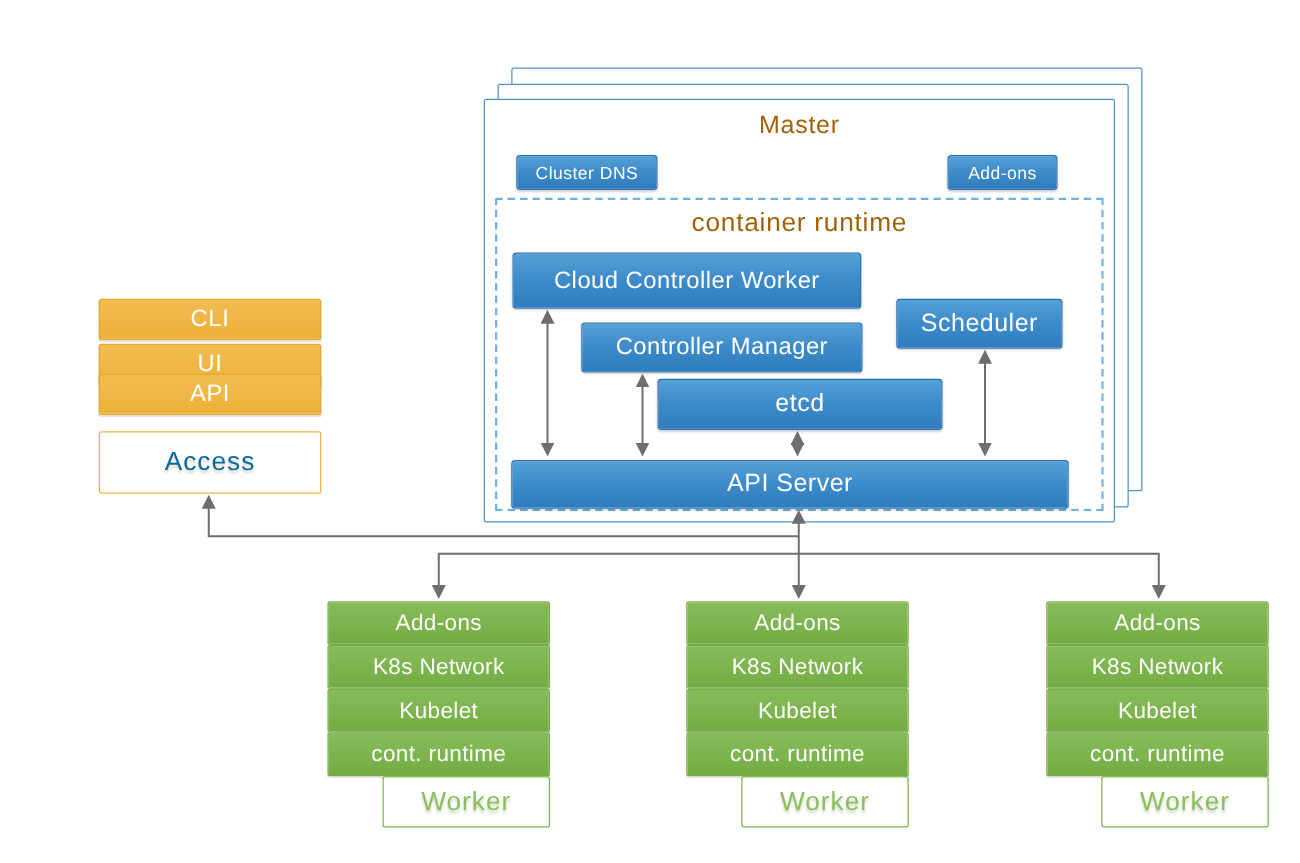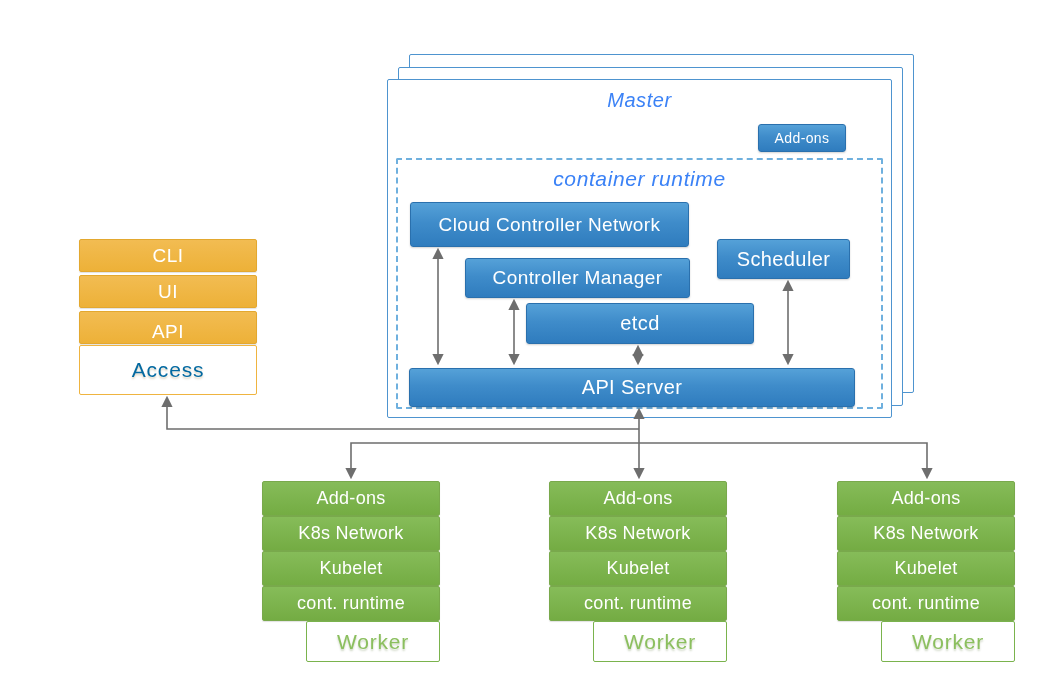--- a/index.html
+++ b/index.html
@@ -11,21 +11,21 @@
   
   .layer{
     position:absolute;width:503px;height:337px;background:#ffffff;
     border:1.5px solid #4e94cf;border-radius:2px;
   }
   .layer.back{left:409px;top:54px;}
   .layer.mid{left:398px;top:67px;}
   .layer.front{left:387px;top:79px;}
   .node-title{
     position:absolute;left:0;right:0;text-align:center;
-    color:#3b82f6;letter-spacing:.6px;font-style:italic;
+    color:#a16207;letter-spacing:.6px;
   }
   .master-title{top:9px;font-size:20px;}
   .dashed-panel{
     position:absolute;left:8px;top:78px;width:483px;height:247px;
     border:2px dashed #6fb0de;border-radius:2px;
   }
   .cr-title{top:7px;font-size:21px;}
   
   .blue-box{
     position:absolute;display:flex;align-items:center;justify-content:center;
@@ -46,21 +46,21 @@
   .addons-m{left:370px;top:44px;width:86px;height:26px;}
   
   .access{left:79px;top:239px;width:178px;height:154px;}
   .a-row{
     position:absolute;left:0;right:0;height:31px;
     display:flex;align-items:center;justify-content:center;
     background:linear-gradient(180deg,#f2bc52 0%,#edb138 100%);
     border:1px solid #e3a82f;border-radius:2px;color:#ffffff;
     font-size:19px;letter-spacing:.5px;box-shadow:0 1px 1px rgba(0,0,0,.12);
   }
-  .a-row.r0{top:0;} .a-row.r1{top:36px;} .a-row.r2{top:72px;align-items:flex-end;}
+  .a-row.r0{top:0;} .a-row.r1{top:36px;} .a-row.r2{top:60px;}
   .a-label{
     position:absolute;left:0;right:0;top:106px;height:48px;
     display:flex;align-items:center;justify-content:center;
     background:#ffffff;border:1px solid #efb440;border-radius:2px;
     color:#0369a1;font-size:21px;letter-spacing:.8px;
     text-shadow:0 2px 2px rgba(120,90,20,.25);
   }
   
   .worker{top:481px;width:178px;height:179px;}
   .worker.w1{left:262px;} .worker.w2{left:549px;} .worker.w3{left:837px;}
@@ -86,29 +86,32 @@
 <body>
 
 <div id="stage">
 
   <div class="layer back"></div>
   <div class="layer mid"></div>
 
   <div class="layer front">
     <div class="node-title master-title">Master</div>
 
+    <div class="blue-box badge dns">
+      <span>Cluster DNS</span>
+    </div>
     <div class="blue-box badge addons-m">
       <span>Add-ons</span>
     </div>
 
     <div class="dashed-panel">
       <div class="node-title cr-title">container runtime</div>
 
       <div class="blue-box comp ccm">
-        <span>Cloud Controller Network</span>
+        <span>Cloud Controller Worker</span>
       </div>
       <div class="blue-box comp cm">
         <span>Controller Manager</span>
       </div>
       <div class="blue-box comp sched">
         <span>Scheduler</span>
       </div>
       <div class="blue-box comp etcd">
         <span>etcd</span>
       </div>

